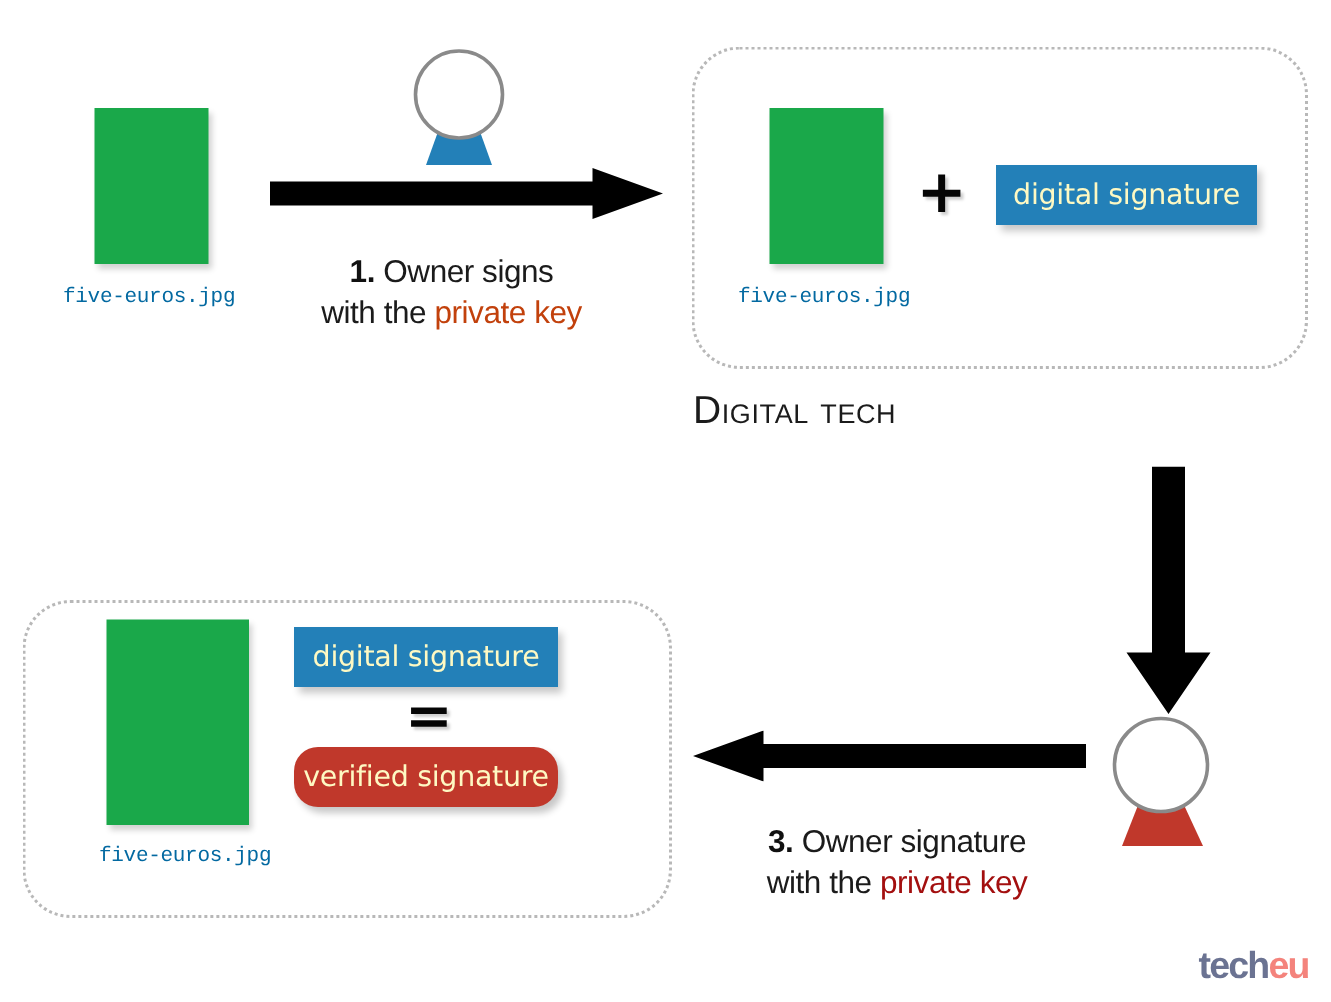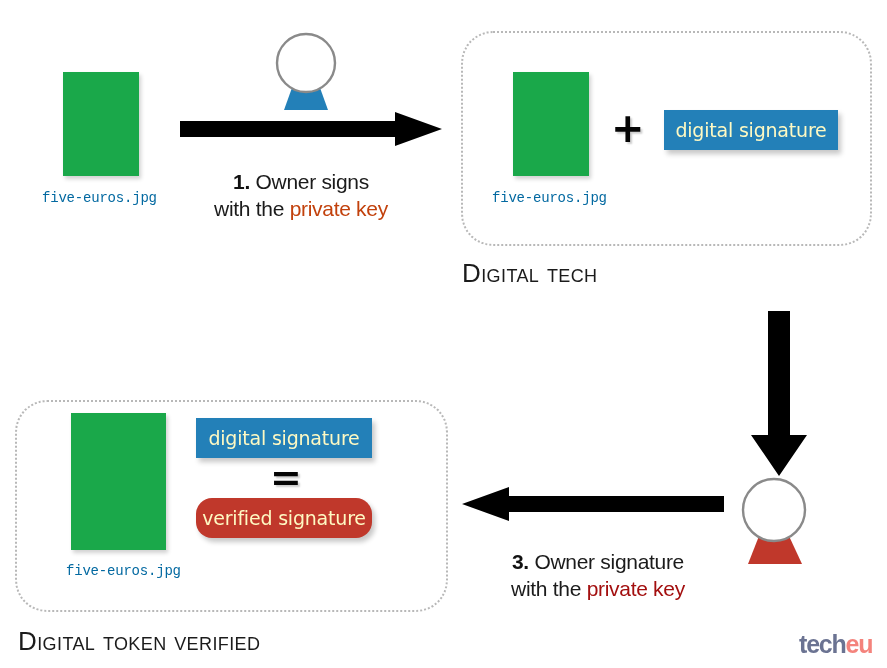--- a/index.html
+++ b/index.html
@@ -196,19 +196,18 @@
   <div class="green-rect" style="left:71px; top:413px; width:95px; height:137px;"></div>
 
   <div class="file-caption" style="left:66px; top:563px;">five-euros.jpg</div>
 
   <div class="sig-chip sig-blue" style="left:196px; top:418px; width:176px; height:40px;">digital signature</div>
 
   <div class="op-equals" style="left:270px; top:458px;">=</div>
 
   <div class="sig-chip sig-red" style="left:196px; top:498px; width:176px; height:40px;border-radius:16px;">verified signature</div>
 
-  <div class="token-label" style="left:18px; top:626px;">Digital token verified</div>
 
   <div class="brand-logo" style="left:799px; top:632px;">
     <span class="brand-tech">tech</span><span class="brand-eu">eu</span>
   </div>
 
 </div>
 
 </body></html>

